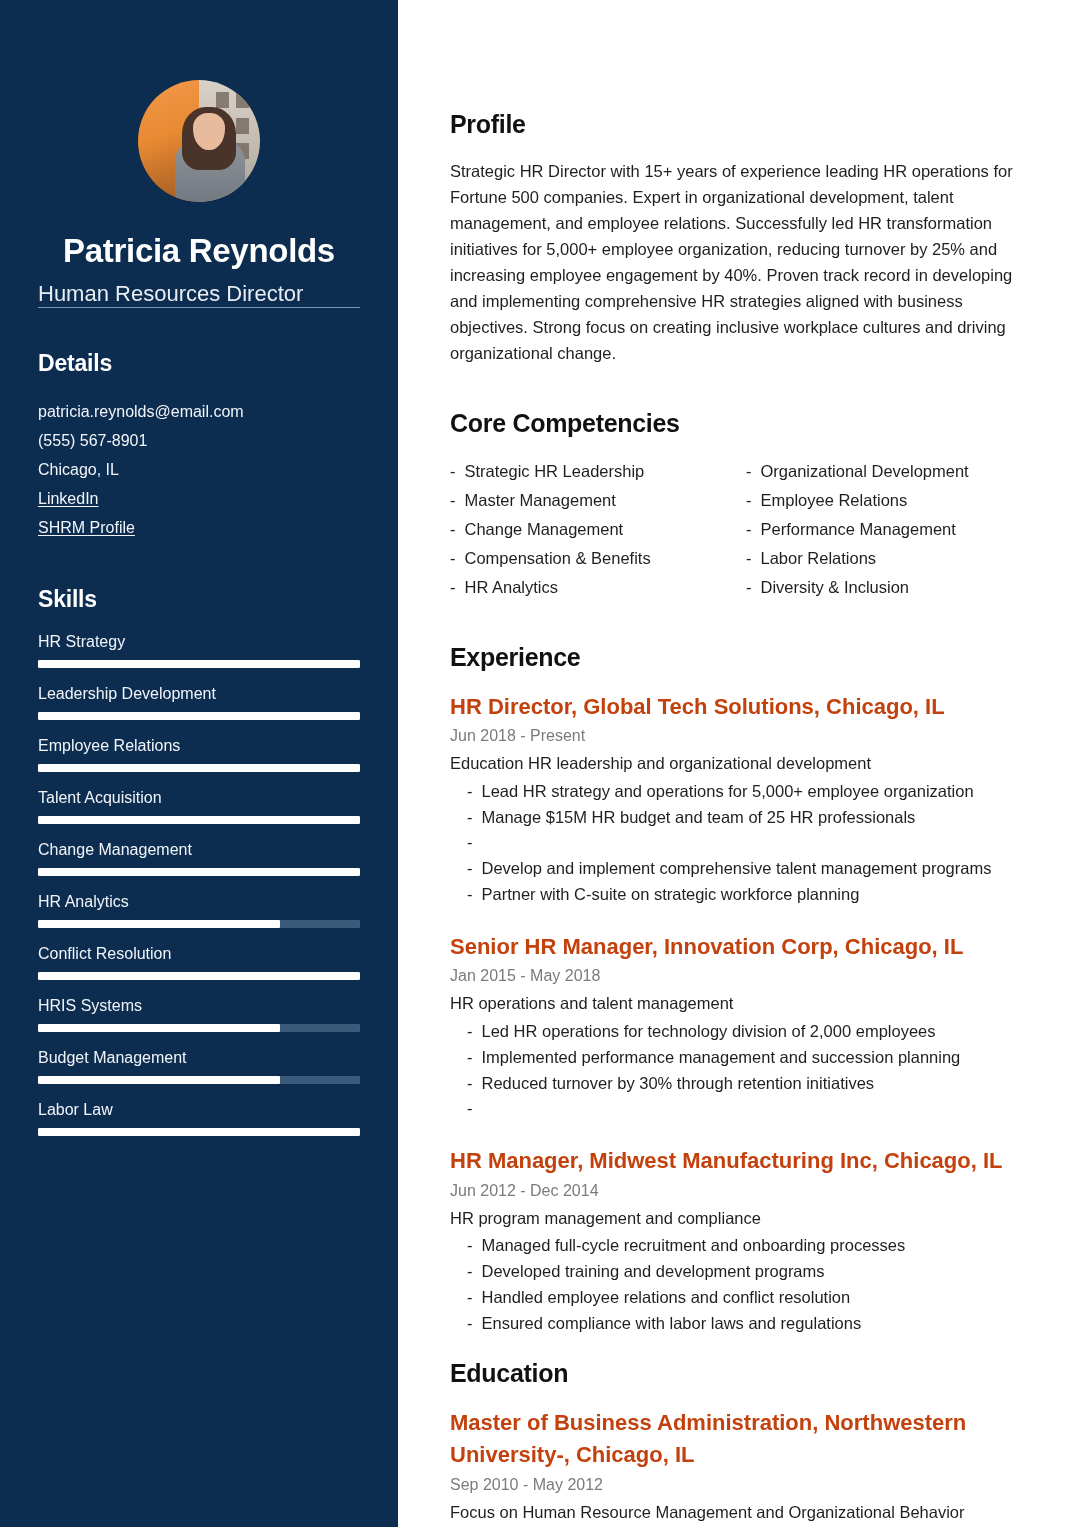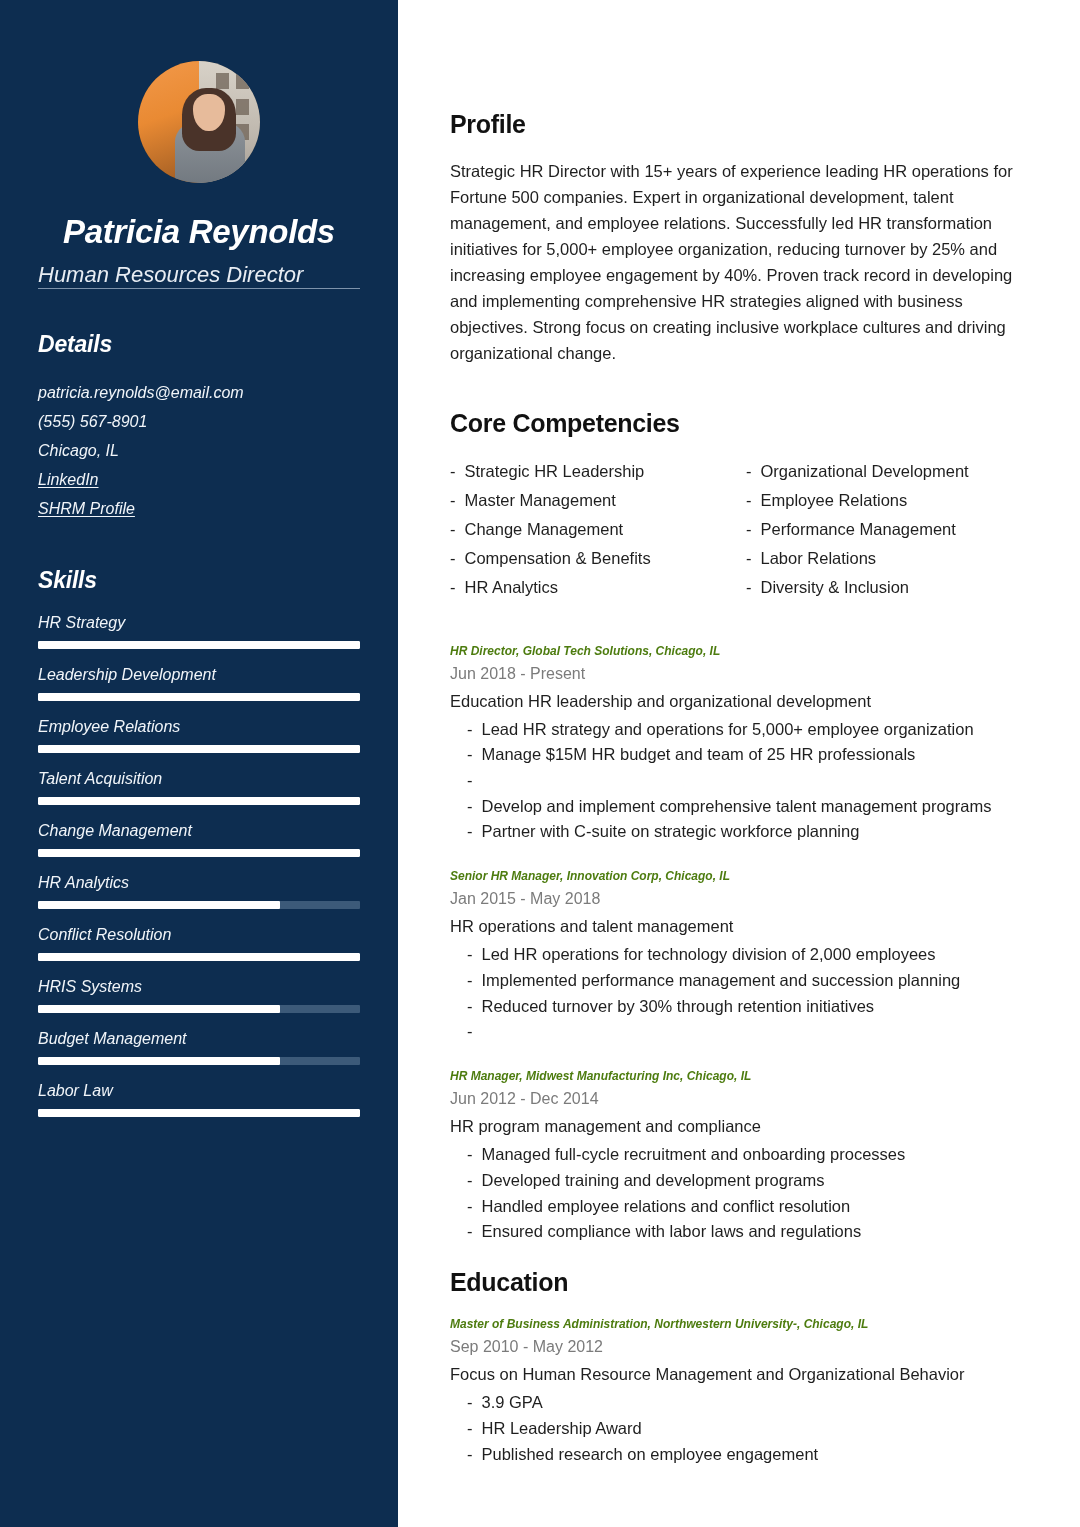--- a/index.html
+++ b/index.html
@@ -17,22 +17,21 @@
     background: #ffffff;
     overflow: hidden;
   }
 
   
   .sidebar {
     width: 398px;
     flex: 0 0 398px;
     background: #0d2d50;
     color: #ffffff;
-    padding: 61px 38px 40px 38px;
-    font-style: italic;
+    padding: 80px 38px 40px 38px;
   }
   .avatar-wrap {
     display: flex;
     justify-content: center;
     margin-bottom: 30px;
   }
   .avatar {
     width: 122px;
     height: 122px;
     border-radius: 50%;
@@ -177,26 +176,25 @@
     font-size: 16.5px;
     line-height: 1.77;
     color: #1f1f1f;
     display: flex;
     gap: 9px;
   }
   .dash { color: #1f1f1f; }
 
   .job { margin-bottom: 23px; }
   .job-title {
-    font-size: 12px;
+    font-size: 22px;
     font-weight: 700;
-    color: #4d7c0f;
+    color: #c2410c;
     line-height: 1.44;
     margin-bottom: 2px;
-    font-style: italic;
   }
   .job-date {
     font-size: 16px;
     color: #7b7b7b;
     line-height: 1.5;
     margin-bottom: 3px;
   }
   .job-sub {
     font-size: 16.5px;
     color: #1f1f1f;
@@ -364,20 +362,21 @@
             <span>HR Analytics</span>
           </div>
           <div class="comp-item">
             <span class="dash">-</span>
             <span>Diversity &amp; Inclusion</span>
           </div>
         </div>
     </section>
 
     <section>
+      <h2 class="sec-heading">Experience</h2>
       <div id="experience-list">
           <div class="job">
             <div class="job-title">HR Director, Global Tech Solutions, Chicago, IL</div>
             <div class="job-date">Jun 2018 - Present</div>
             <div class="job-sub">Education HR leadership and organizational development</div>
             <ul class="bullets">
               <li class="bullet">
                 <span class="dash">-</span>
                 <span>Lead HR strategy and operations for 5,000+ employee organization</span>
               </li>

